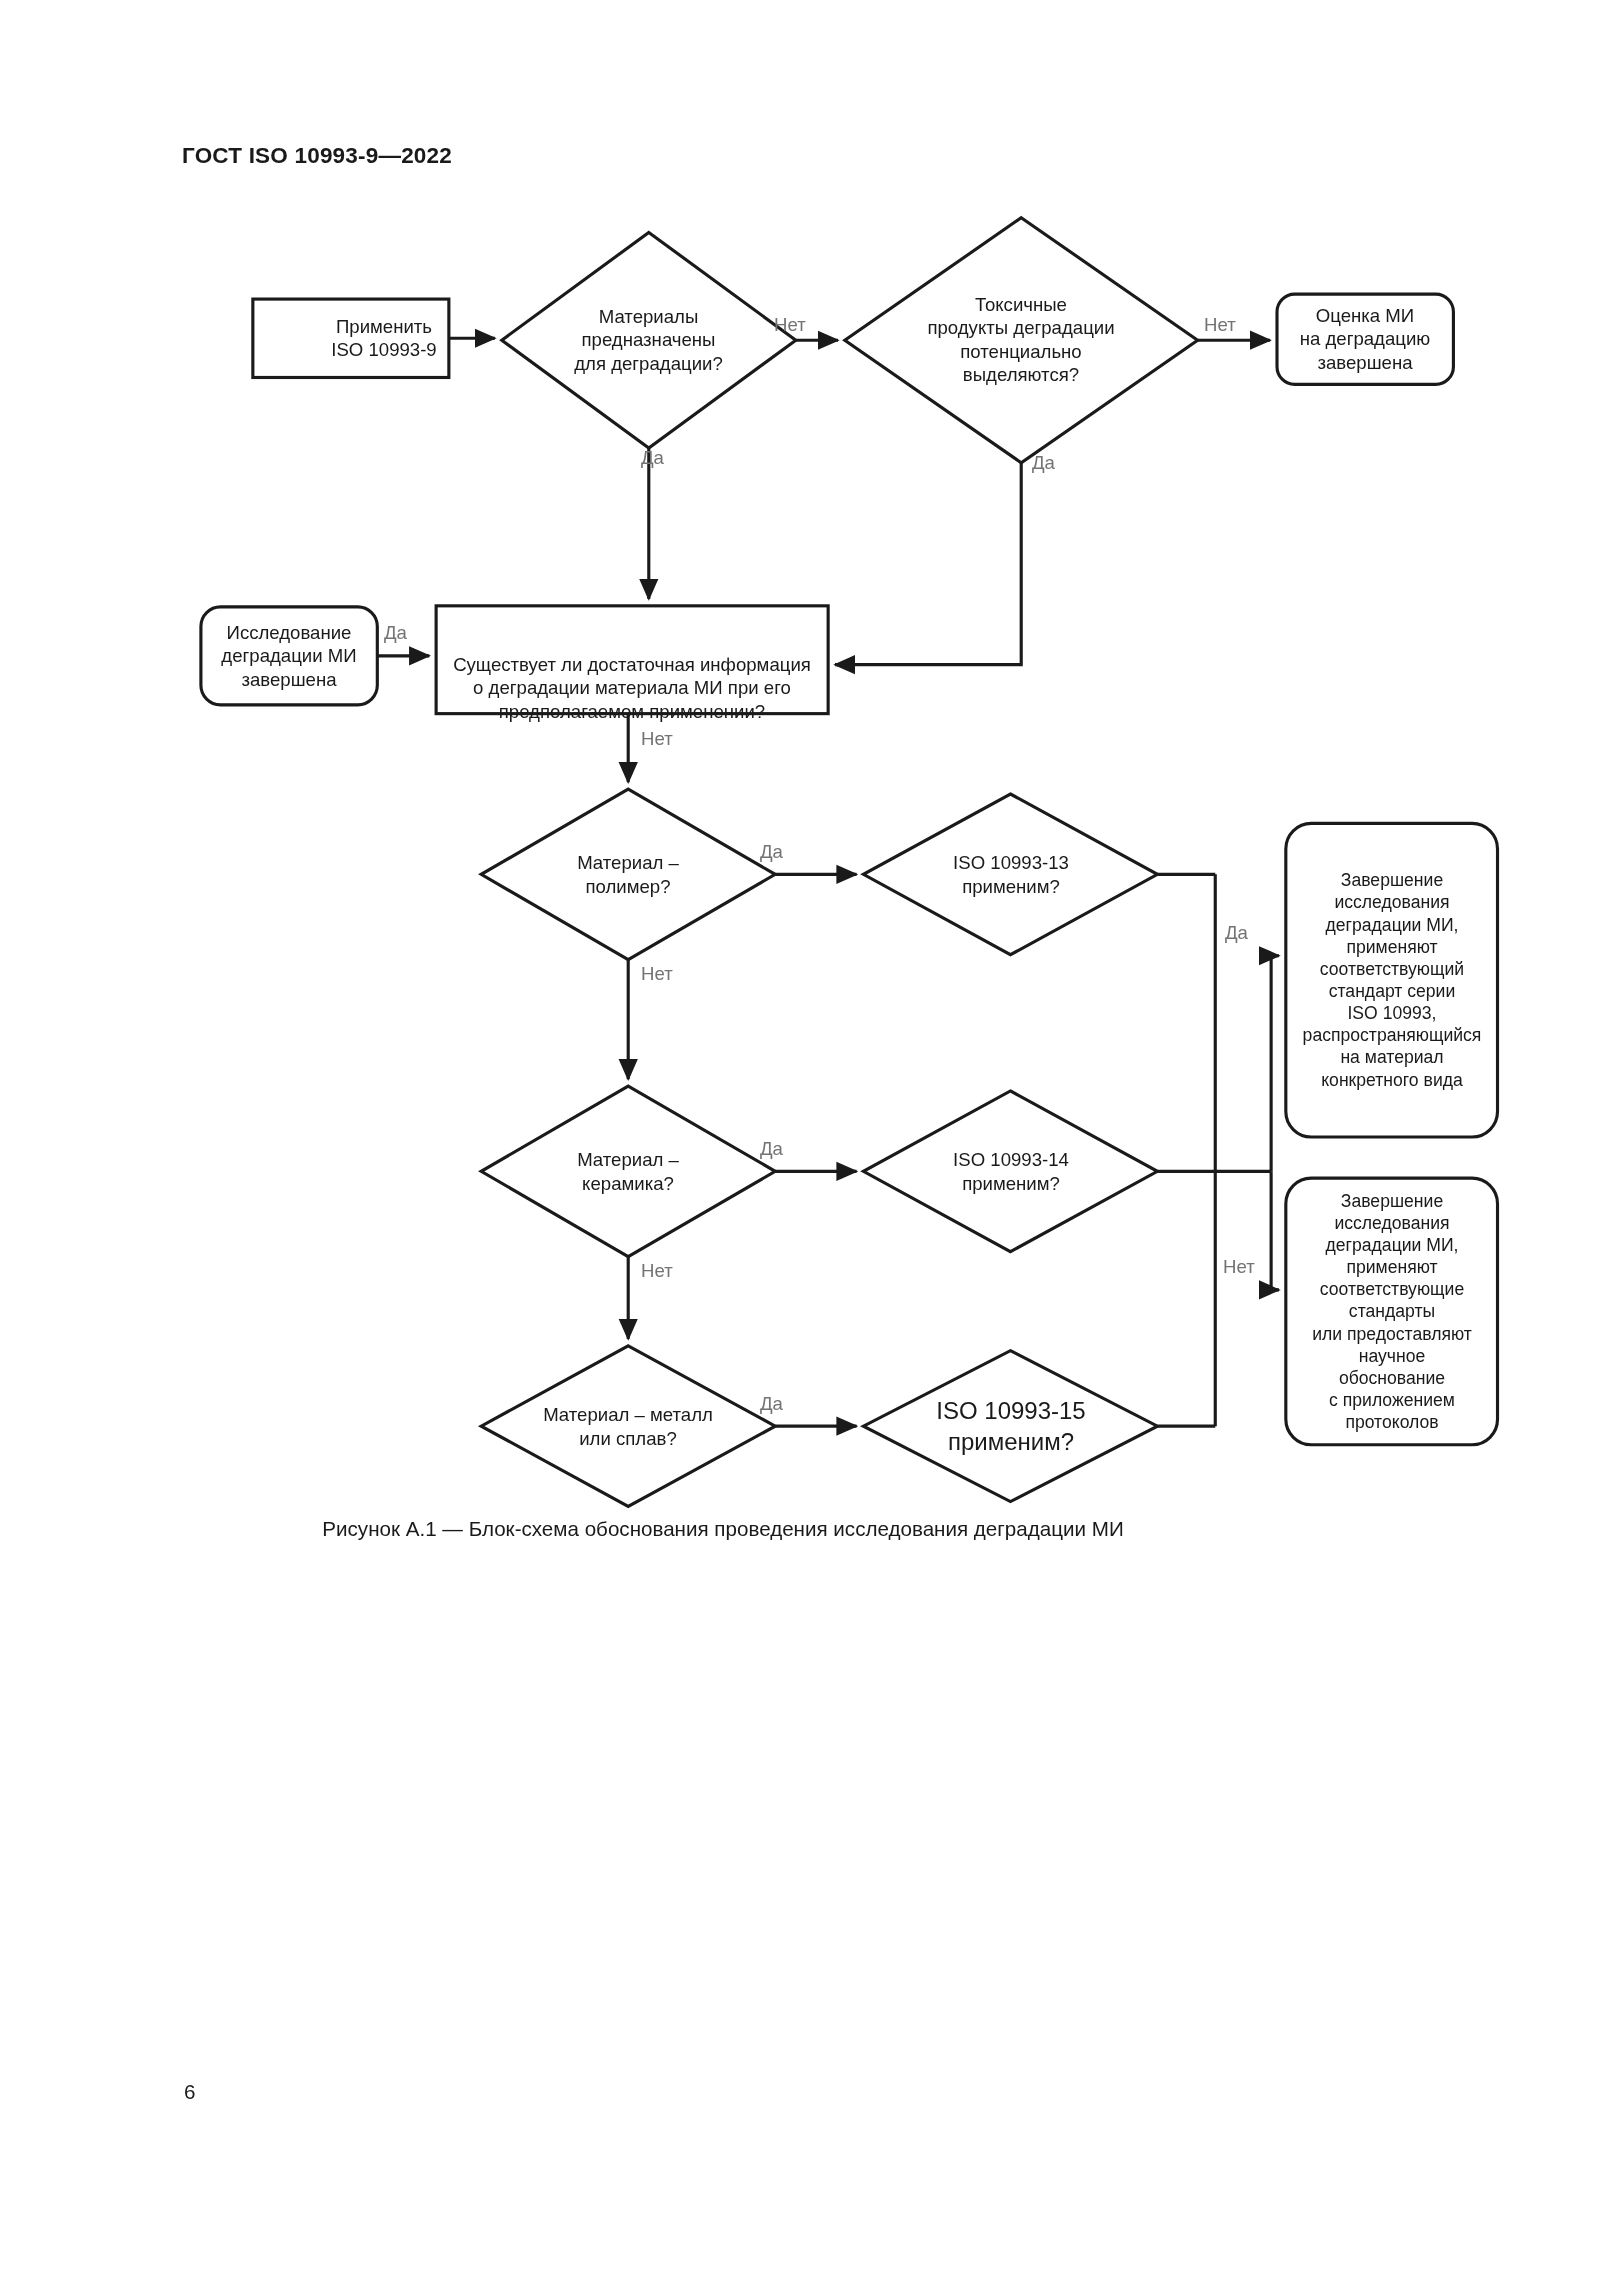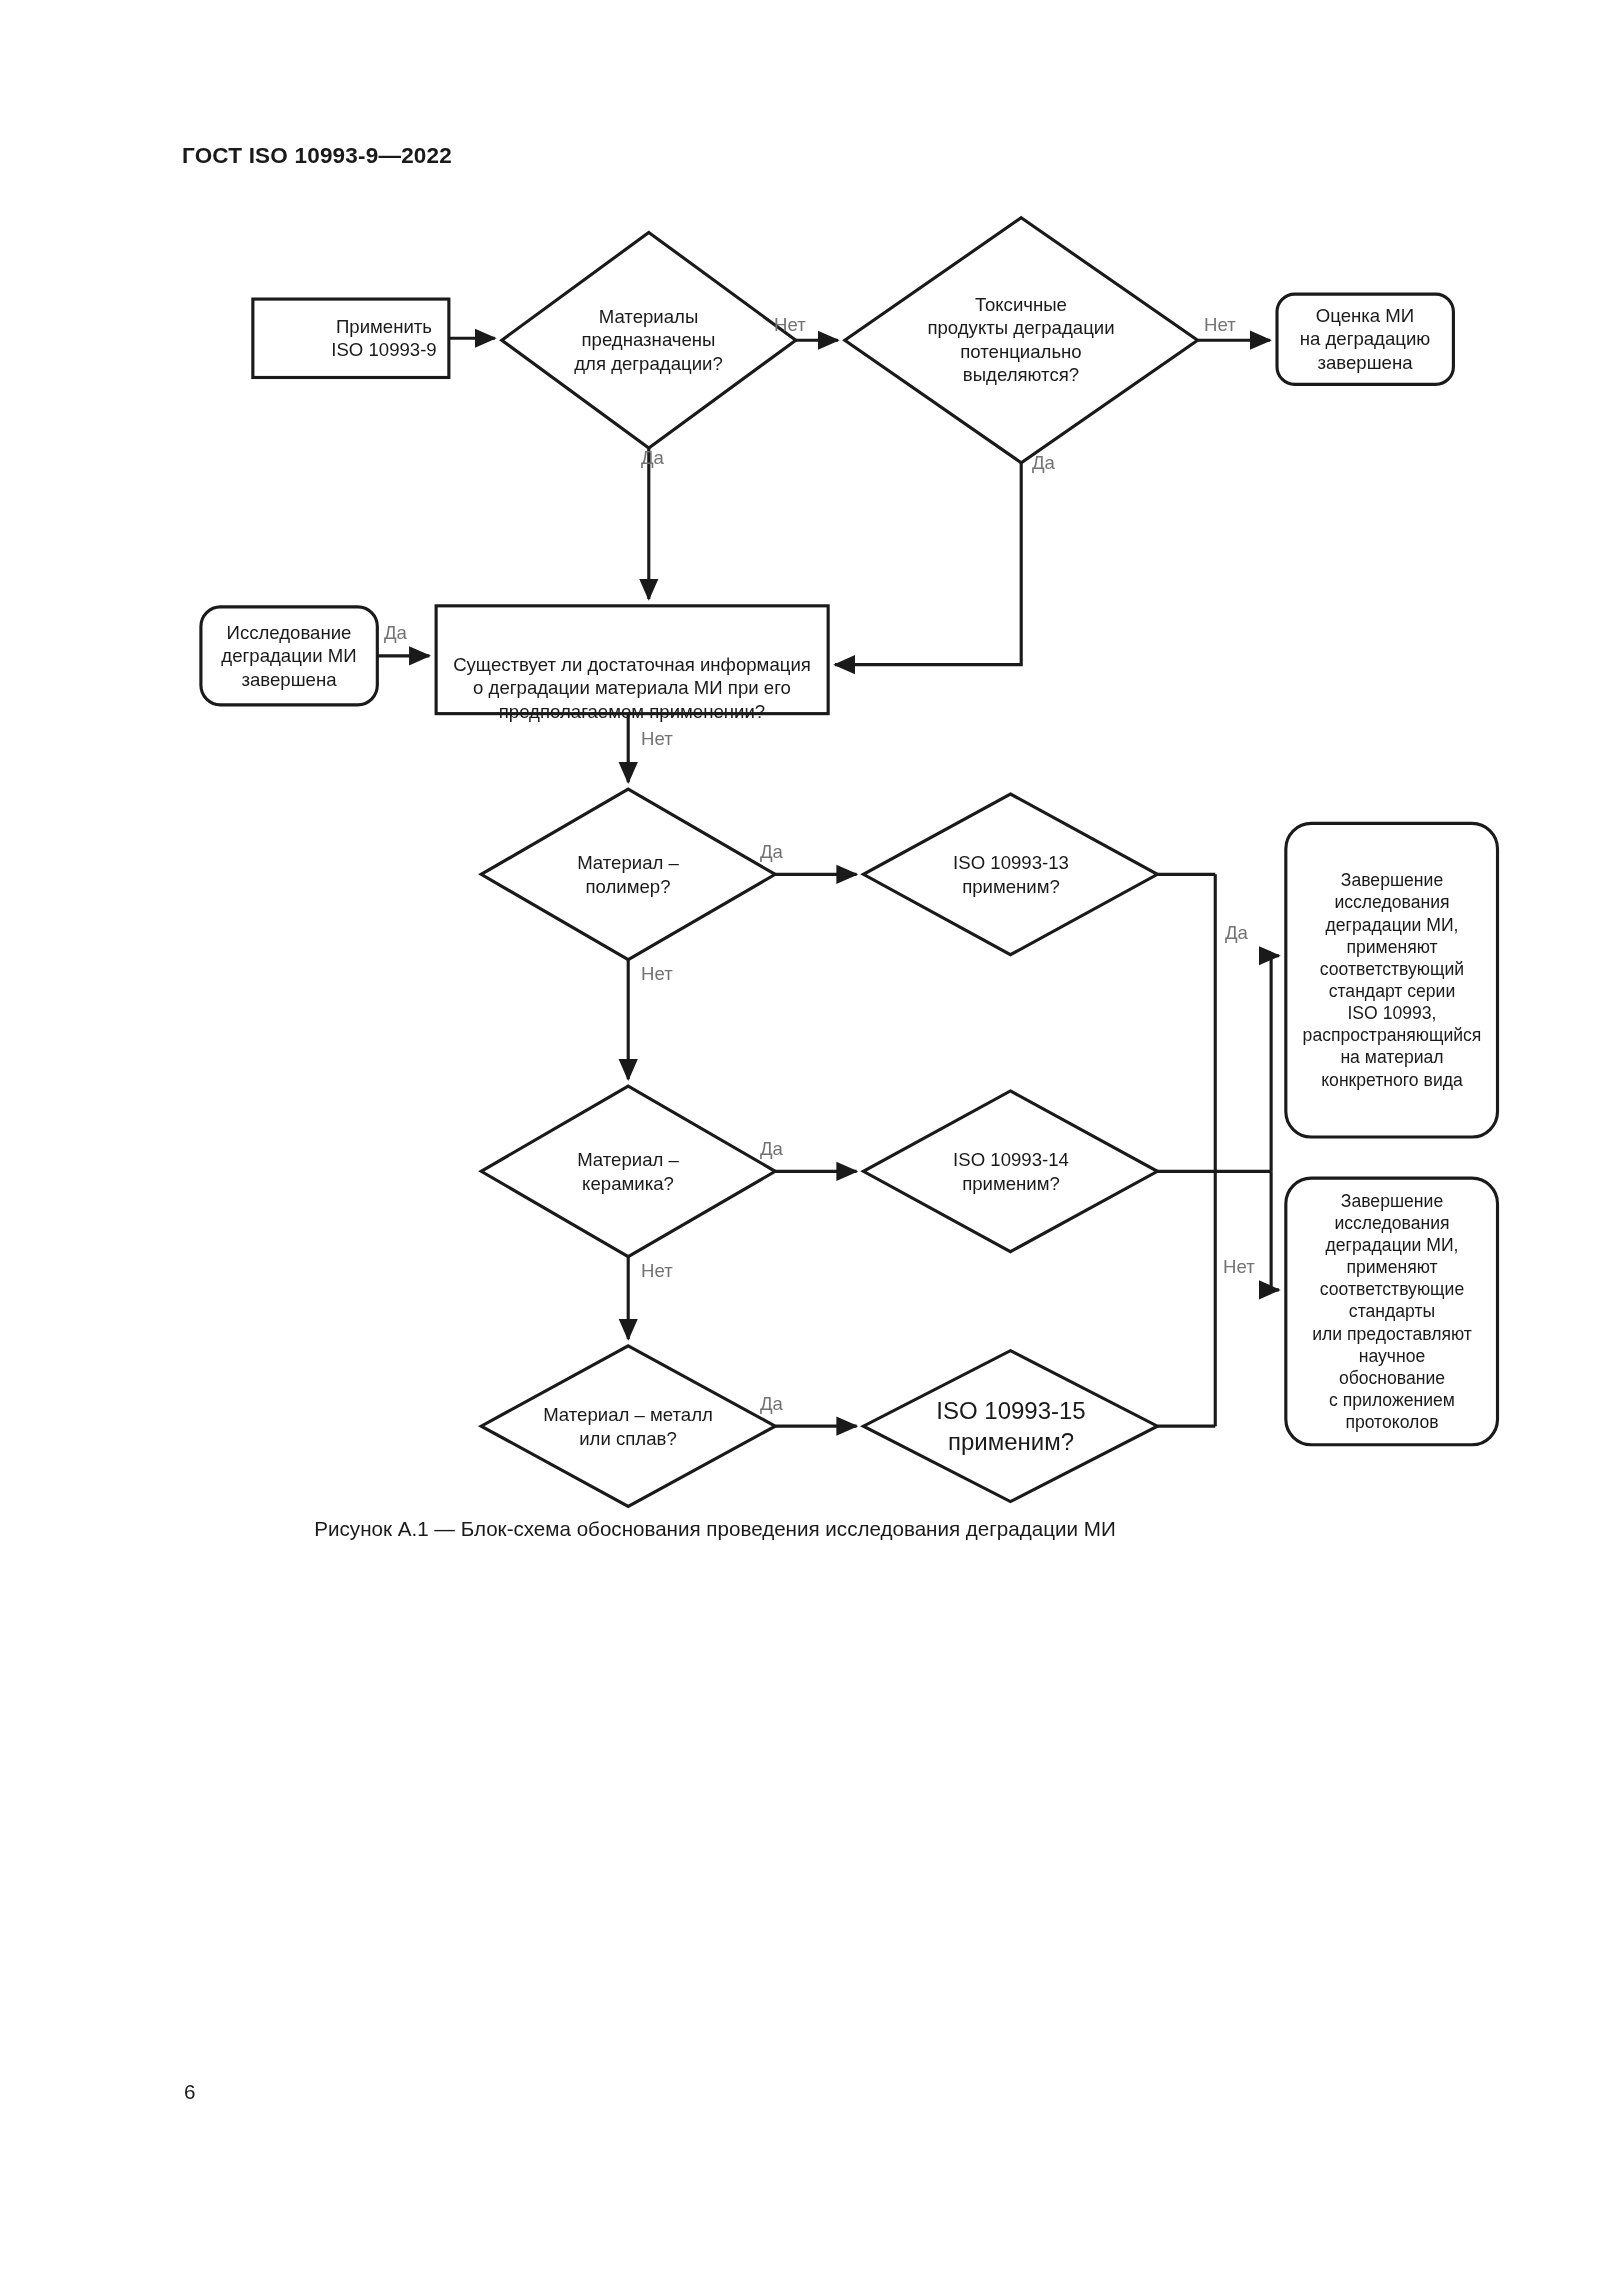--- a/index.html
+++ b/index.html
@@ -52,21 +52,21 @@
   }
   .edge-label {
     position: absolute;
     font-size: 18.6px;
     line-height: 1;
     color: #737373;
     white-space: nowrap;
   }
   #figure-caption {
     position: absolute;
-    left: 8px;
+    left: 16px;
     top: 1517px;
     width: 1414px;
     text-align: center;
     font-size: 20.6px;
     color: #1a1a1a;
   }
   #page-number {
     position: absolute;
     left: 184px;
     top: 2080px;

